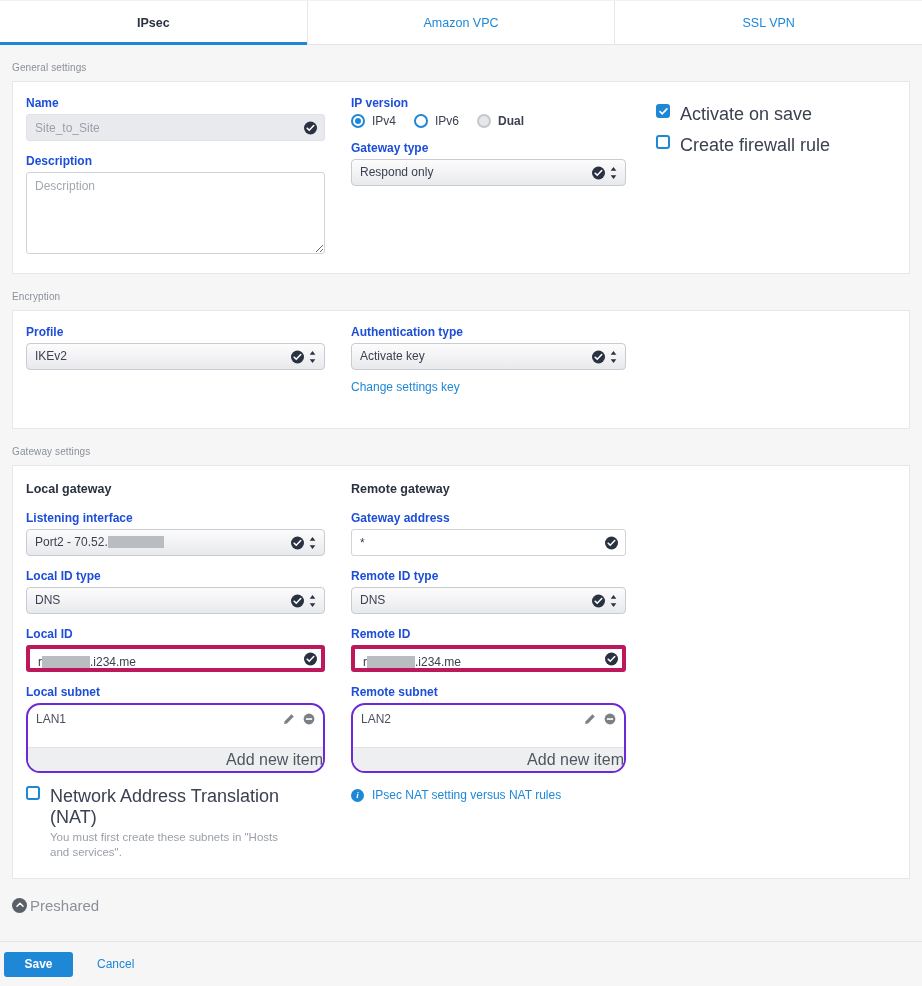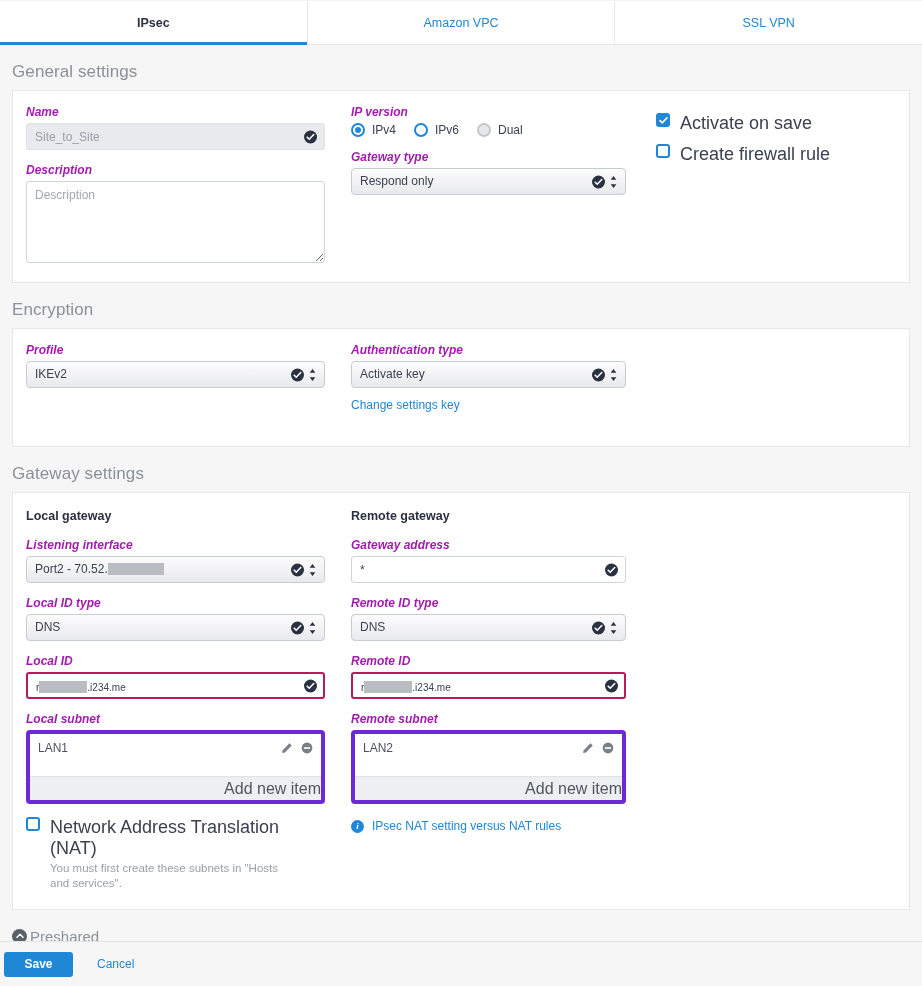--- a/index.html
+++ b/index.html
@@ -43,21 +43,21 @@
   }
   .tab.active::after {
     content: "";
     position: absolute;
     left: 0; right: 0; bottom: -1px;
     height: 3px;
     background: #1e87d6;
   }
   
   .section-title {
-    font-size: 17px;
+    font-size: 10px;
     color: #8b9099;
     font-weight: normal;
     margin: 17px 0 8px 12px;
     letter-spacing: .1px;
   }
   .card {
     background: #ffffff;
     border: 1px solid #e6e7ea;
     margin: 0 12px;
     box-sizing: border-box;
@@ -70,24 +70,23 @@
     box-sizing: border-box;
   }
   .col-1 { width: 299px; margin-right: 26px; }
   .col-2 { width: 275px; margin-right: 30px; }
   .col-3 { flex: 1; }
 
   
   .label {
     font-size: 12px;
     font-weight: bold;
-    color: #a21caf;
+    color: #1d4ed8;
     margin-bottom: 4px;
     display: block;
-    font-style: italic;
   }
   .field { margin-bottom: 13px; }
   .field:last-child { margin-bottom: 0; }
 
   .input-wrap { position: relative; }
   .txt {
     width: 100%;
     height: 27px;
     box-sizing: border-box;
     padding: 0 30px 0 8px;
@@ -104,23 +103,23 @@
     background: #e9eaee;
     border-color: #e0e2e7;
     color: #9a9fa8;
   }
   .txt-static {
     width: 100%;
     height: 27px;
     box-sizing: border-box;
     padding: 0 30px 0 8px;
     line-height: 27px;
-    font-size: 10px;
+    font-size: 12px;
     background: #ffffff;
-    border: 2px solid #be185d;
+    border: 4px solid #be185d;
     border-radius: 3px;
     color: #3b4151;
     white-space: nowrap;
     overflow: hidden;
   }
   .sel {
     width: 100%;
     height: 27px;
     box-sizing: border-box;
     padding: 0 46px 0 8px;
@@ -191,21 +190,21 @@
     display: flex;
     align-items: center;
     margin-top: 2px;
   }
   .radio-item {
     display: flex;
     align-items: center;
     margin-right: 18px;
     cursor: pointer;
   }
-  .radio-item.disabled { cursor: default; }
+  .radio-item.disabled { cursor: default; font-weight: bold; }
   .radio {
     width: 14px; height: 14px;
     border-radius: 50%;
     border: 2px solid #1e87d6;
     background: #fff;
     box-sizing: border-box;
     margin-right: 7px;
     display: flex;
     align-items: center;
     justify-content: center;
@@ -252,22 +251,22 @@
   }
   .sub-head {
     font-size: 12.5px;
     font-weight: bold;
     color: #2a3141;
     margin-bottom: 15px;
   }
 
   
   .listbox {
-    border: 4px solid #6d28d9;
-    border-radius: 4px;
+    border: 2px solid #6d28d9;
+    border-radius: 14px;
     background: #fff;
     overflow: hidden;
   }
   .listbox-body { height: 42px; }
   .list-item {
     display: flex;
     align-items: center;
     padding: 4px 8px 0 8px;
     height: 20px;
     font-size: 12px;

